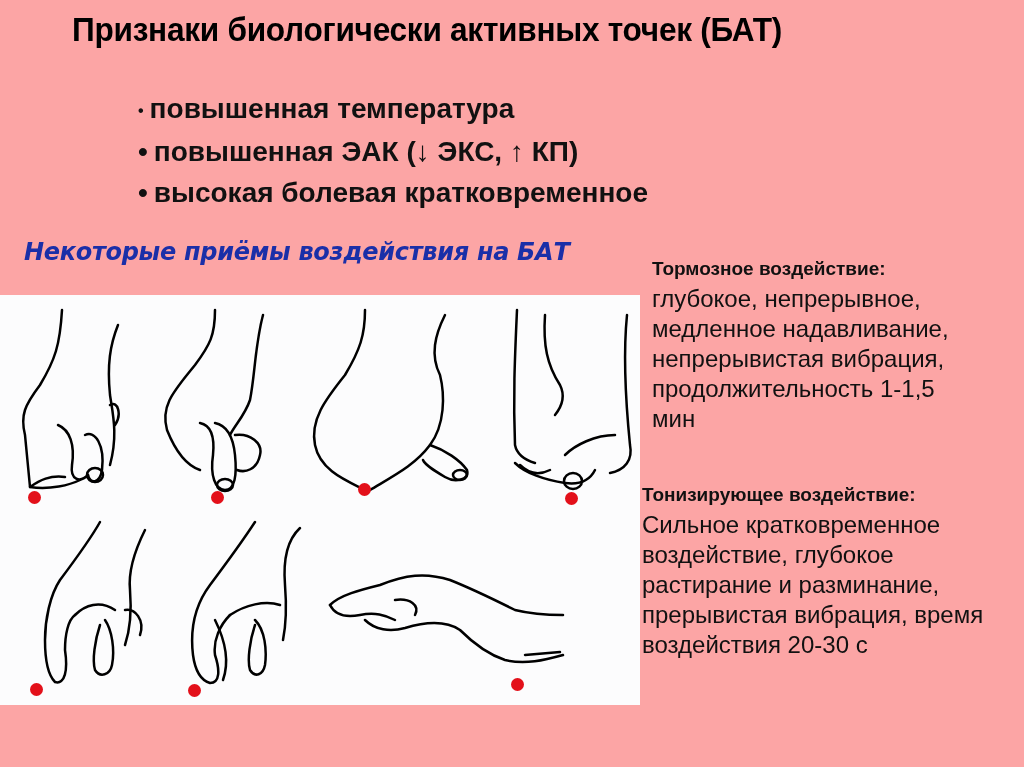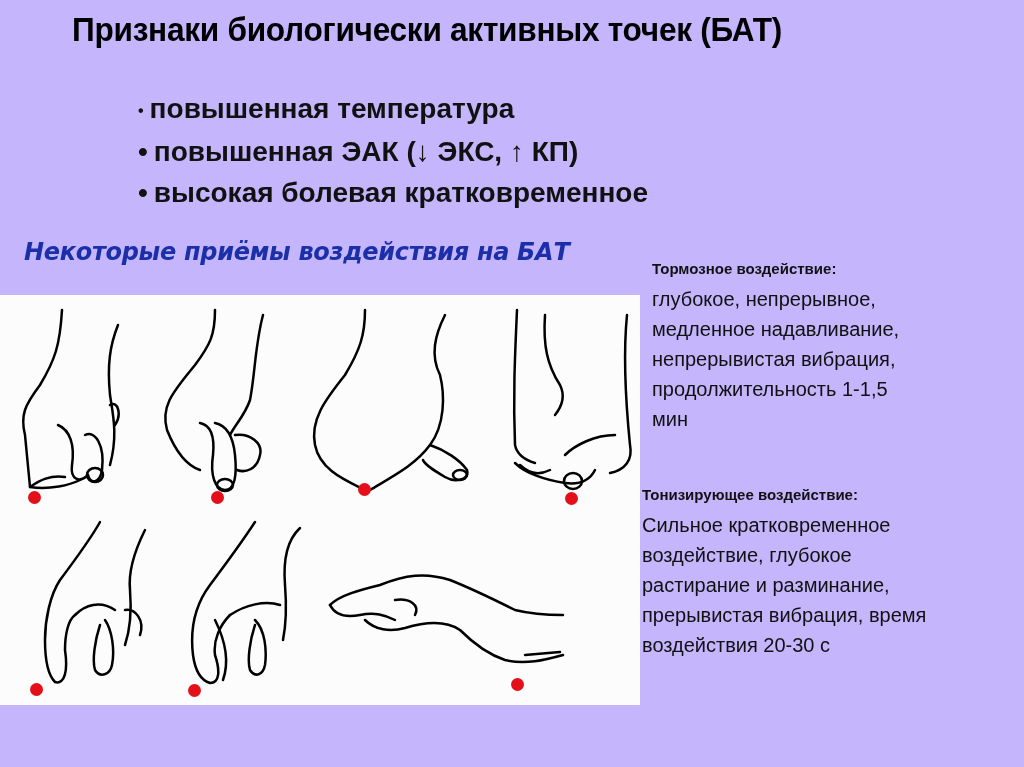--- a/index.html
+++ b/index.html
@@ -1,29 +1,29 @@
 <!DOCTYPE html>
 <html><head>
 <meta charset="utf-8">
 <style>
   html, body { margin: 0; padding: 0; background: #ffffff; }
   body { width: 1024px; height: 767px; position: relative; overflow: hidden; font-family: "Liberation Sans", sans-serif; color: #111; }
-  .slide { position: absolute; inset: 0; background: #c4b5fd; }
+  .slide { position: absolute; inset: 0; background: #fca5a5; }
   .title { position: absolute; left: 72px; top: 10px; width: 920px; font-family: "Liberation Sans", sans-serif; font-weight: bold; font-size: 34px; letter-spacing: -0.3px; transform: scaleX(0.93); transform-origin: left; color: #000; white-space: nowrap; }
   .bullets { position: absolute; left: 138px; top: 88px; font-weight: bold; }
   .bullet { font-size: 28px; line-height: 41px; color: #111; white-space: nowrap; }
   .bullet.small-dot .dot { font-size: 16px; vertical-align: middle; }
   .dot { display: inline-block; margin-right: 6px; }
   .subtitle { position: absolute; left: 24px; top: 238px; font-family: "DejaVu Sans", sans-serif; font-weight: bold; font-size: 24px; color: #1a2fa8; white-space: nowrap; letter-spacing: -0.3px; font-style: italic; }
   .figure-area { position: absolute; left: 0; top: 295px; width: 640px; height: 410px; background: #fcfcfd; }
   .hand { position: absolute; }
   .bat-point { position: absolute; width: 13px; height: 13px; border-radius: 50%; background: #e3101a; }
   .panel { position: absolute; }
-  .panel-head { font-weight: bold; font-size: 15px; color: #111; white-space: nowrap; }
-  .panel-line { font-size: 20px; line-height: 30px; color: #111; white-space: nowrap; }
+  .panel-head { font-weight: bold; font-size: 19px; color: #111; white-space: nowrap; }
+  .panel-line { font-size: 24px; line-height: 30px; color: #111; white-space: nowrap; }
   .panel.inhib { left: 652px; top: 254px; }
   .panel.inhib .panel-head { line-height: 30px; }
   .panel.tonic { left: 622px; top: 480px; margin-left: 20px; }
   .panel.tonic .panel-head { line-height: 30px; }
 </style>
 </head>
 <body>
 
 <div class="slide">
 

